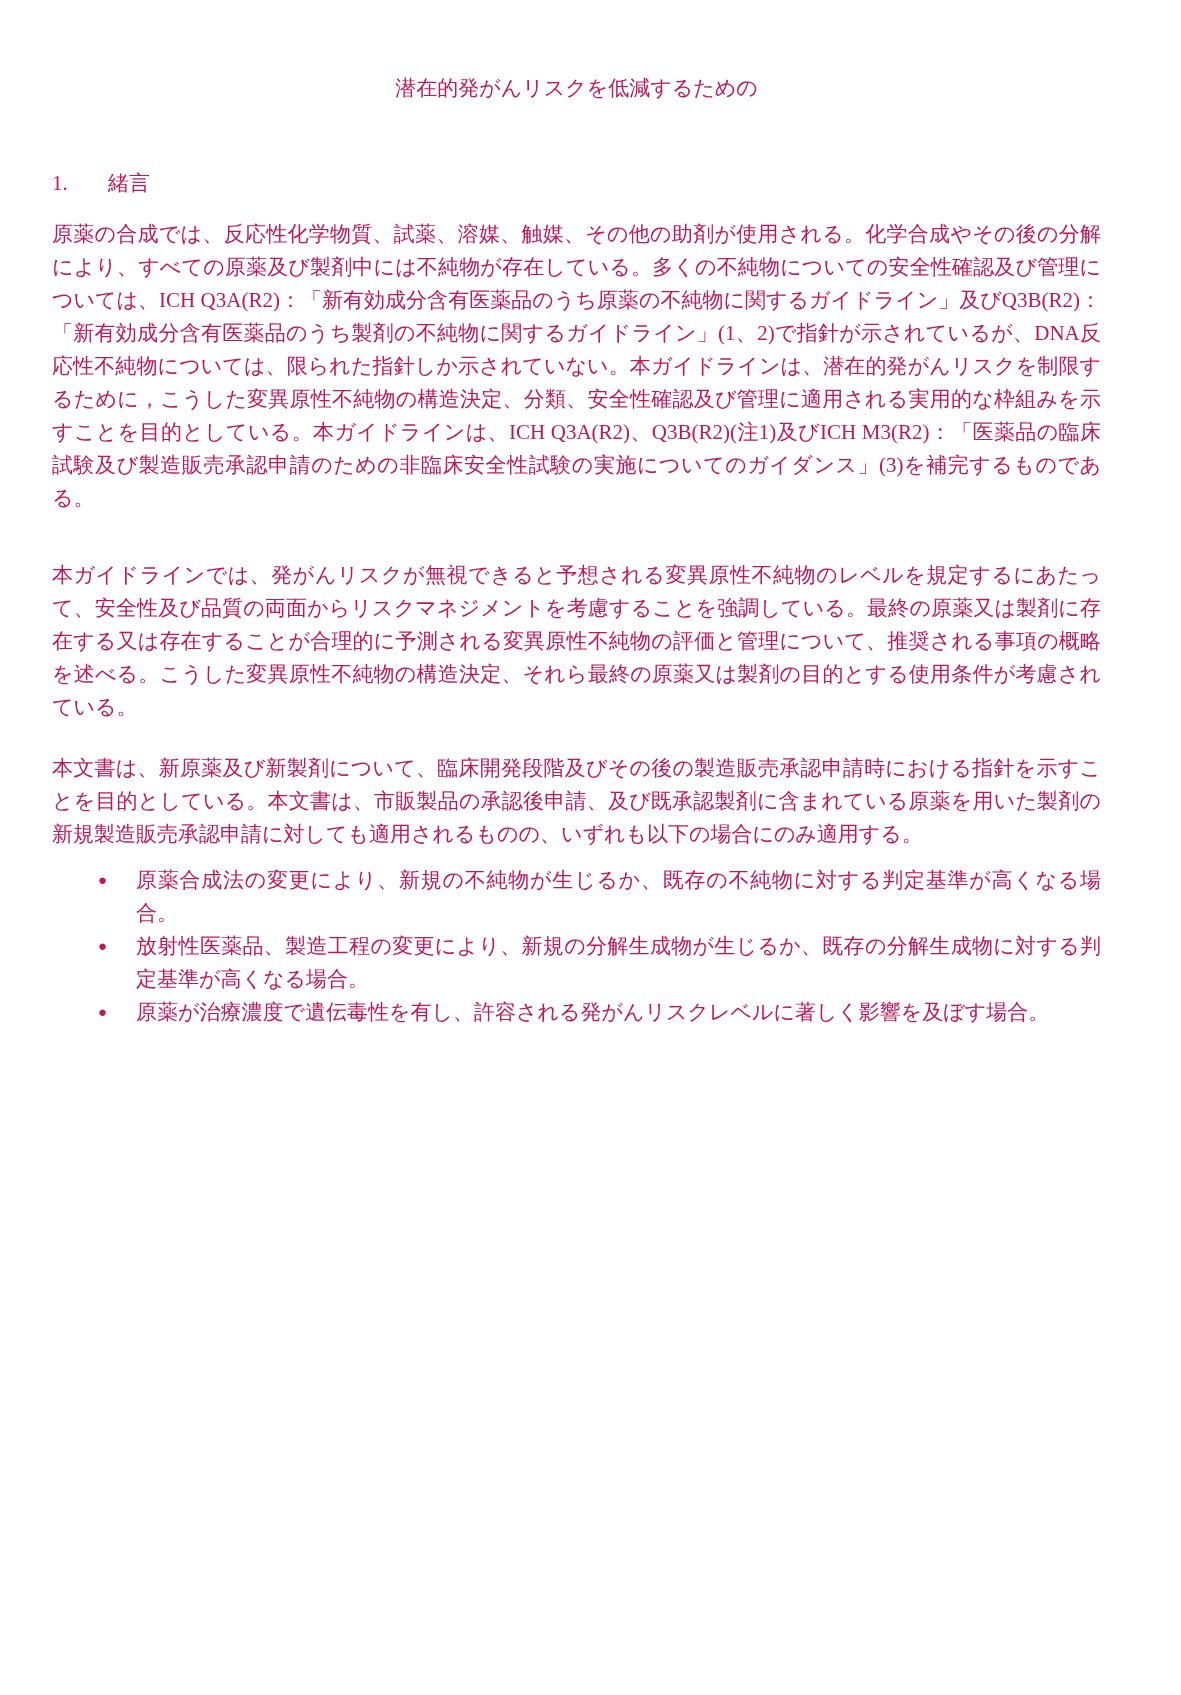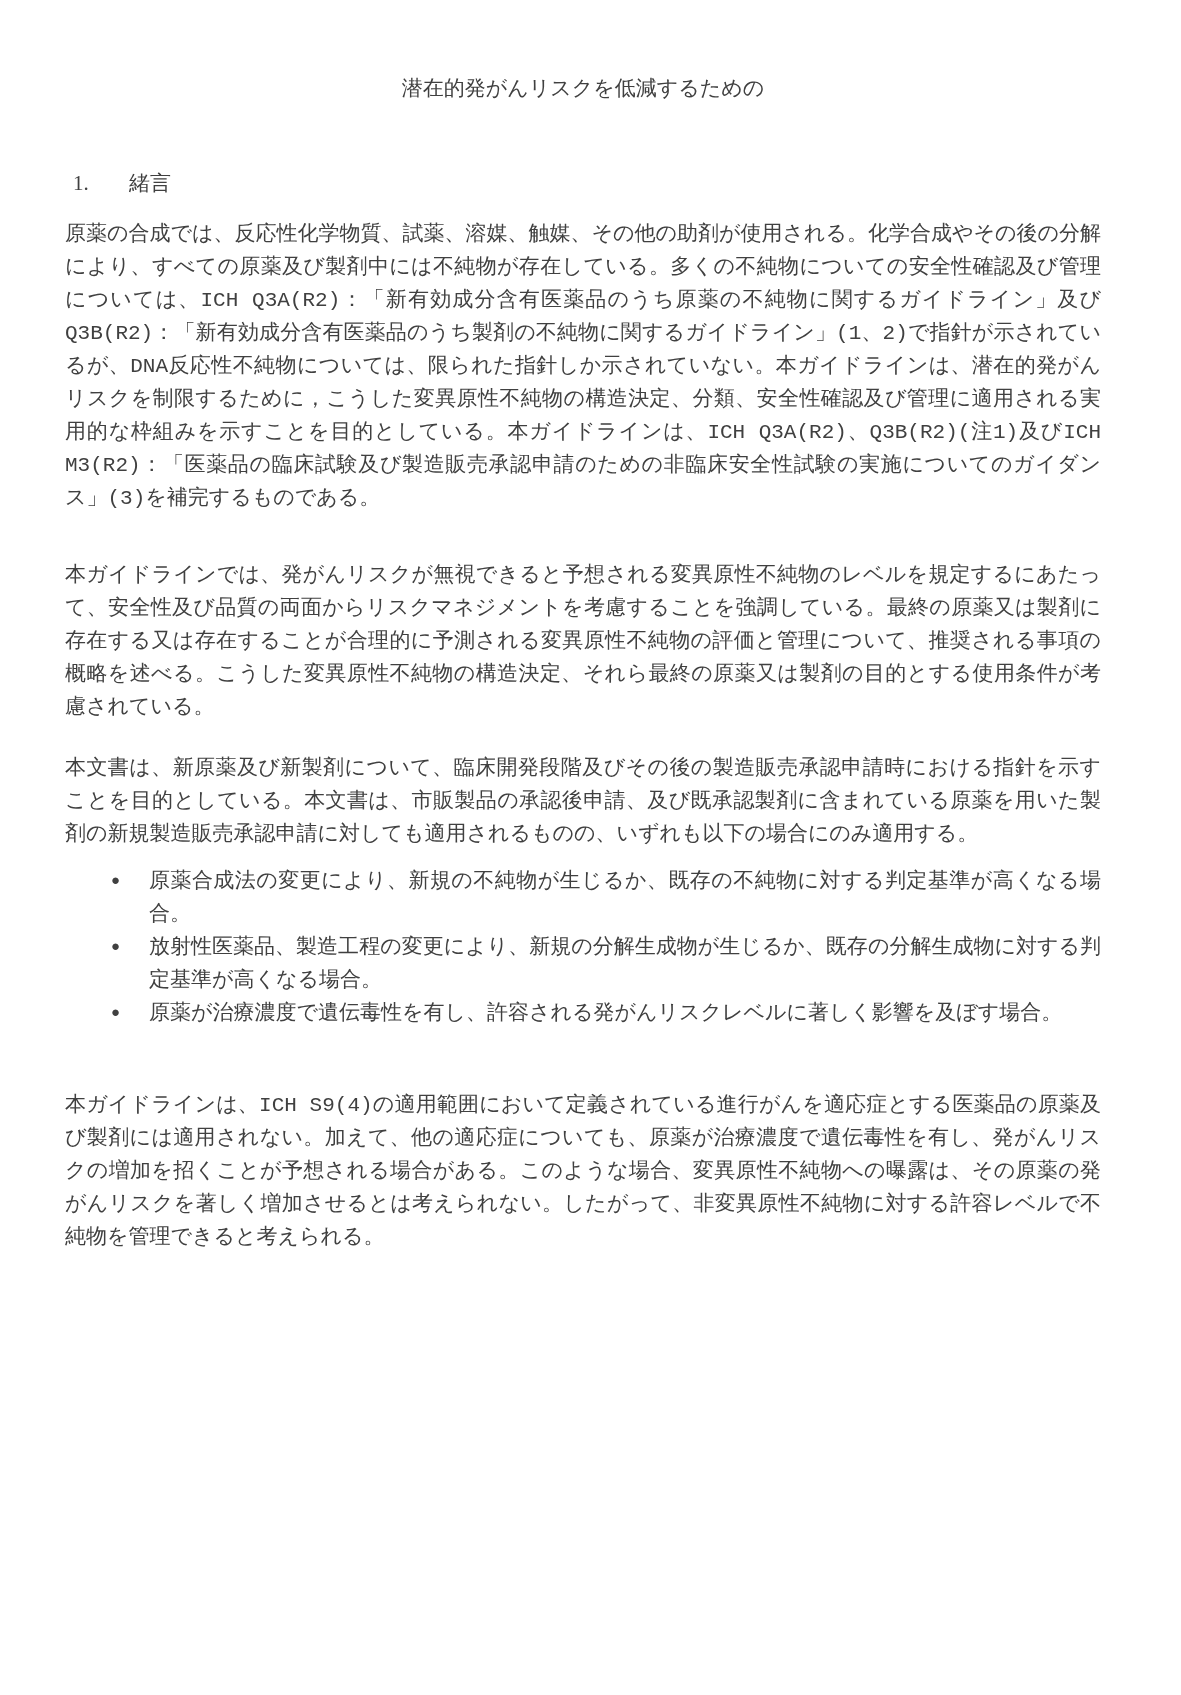--- a/index.html
+++ b/index.html
@@ -7,44 +7,43 @@
     padding: 0;
     background: #ffffff;
   }
   .page {
     position: relative;
     width: 1181px;
     min-height: 1695px;
     box-sizing: border-box;
     margin: 0 auto;
     background: #ffffff;
-    color: #404040;
-    padding: 72px 80px 60px 65px;
+    color: #be185d;
+    padding: 72px 80px 60px 52px;
     font-family: "Liberation Serif", "DejaVu Serif", serif;
     font-size: 21px;
     line-height: 33px;
   }
   .title-block {
     text-align: center;
     margin-bottom: 62px;
   }
   .title-line {
     line-height: 33px;
   }
   .section-heading {
-    margin: 24px 0 18px 8px;
+    margin: 24px 0 18px 0;
   }
   .sec-num {
     display: inline-block;
     min-width: 56px;
   }
   .para {
     margin: 0 0 28px 0;
     text-align: justify;
-    font-family: Liberation Mono, monospace;
   }
   .para.tight {
     margin-bottom: 13px;
   }
   .bullet-list {
     list-style: none;
     margin: 0 0 44px 0;
     padding: 0;
   }
   .bullet-item {
@@ -95,15 +94,14 @@
     </li>
     <li class="bullet-item">
       <span class="bullet-marker">●</span>
       <span>原薬が治療濃度で遺伝毒性を有し、許容される発がんリスクレベルに著しく影響を及ぼす場合。</span>
     </li>
   </ul>
 
 
   <div class="spacer-large"></div>
 
-  <p class="para">本ガイドラインは、ICH S9(4)の適用範囲において定義されている進行がんを適応症とする医薬品の原薬及び製剤には適用されない。加えて、他の適応症についても、原薬が治療濃度で遺伝毒性を有し、発がんリスクの増加を招くことが予想される場合がある。このような場合、変異原性不純物への曝露は、その原薬の発がんリスクを著しく増加させるとは考えられない。したがって、非変異原性不純物に対する許容レベルで不純物を管理できると考えられる。</p>
 
 </div>
 
 </body></html>

